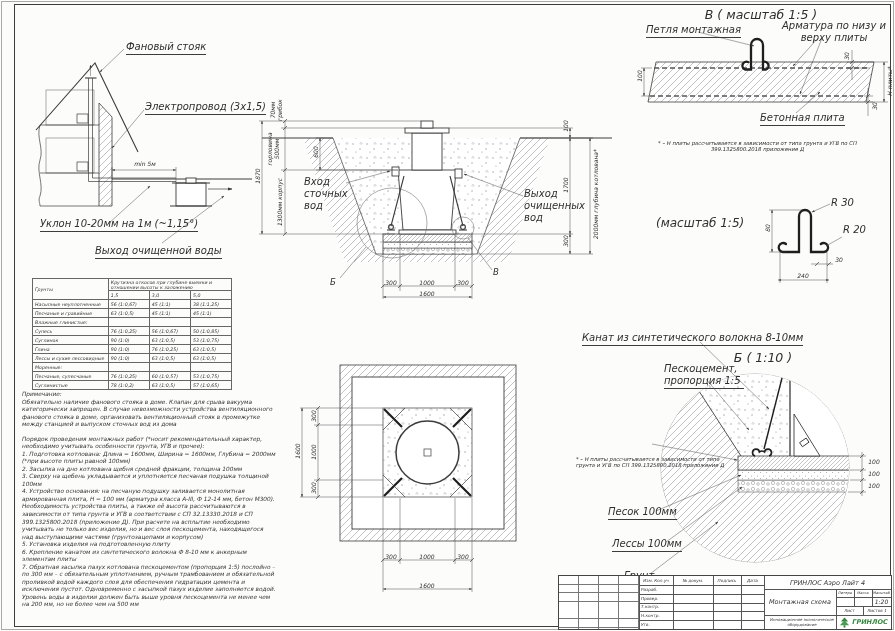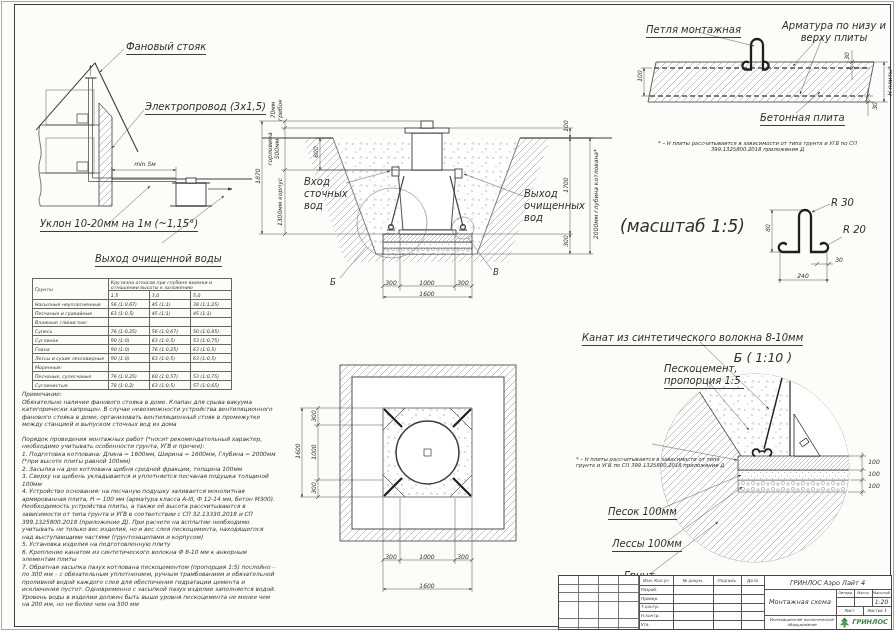--- a/index.html
+++ b/index.html
@@ -245,21 +245,21 @@
       <line x1="656" y1="511" x2="741" y2="475" class="sx" marker-end="url(#da)"></line>
       <line x1="666" y1="542" x2="742" y2="487" class="sx" marker-end="url(#da)"></line>
       <line x1="650" y1="574" x2="718" y2="522" class="sx" marker-end="url(#da)"></line>
     </g>
   </svg>
 
   <div class="lbl nowrap shelf" style="left:126px;top:41px">Фановый стояк</div>
   <div class="lbl nowrap shelf" style="left:145px;top:101px">Электропровод (3х1,5)</div>
   <div class="lbl dim" style="left:120px;top:160px;width:50px">min 5м</div>
   <div class="lbl nowrap shelf" style="left:40px;top:218px">Уклон 10-20мм на 1м (~1,15°)</div>
-  <div class="lbl nowrap shelf" style="left:95px;top:253px">Выход очищенной воды</div>
+  <div class="lbl nowrap shelf" style="left:95px;top:245px">Выход очищенной воды</div>
 
   <div class="lbl rot dim" style="left:269px;top:127px;width:34px">70мм грибок</div>
   <div class="lbl rot dim" style="left:266px;top:168px;width:38px">горловина 500мм</div>
   <div class="lbl rot dim" style="left:254px;top:196px;width:40px">1870</div>
   <div class="lbl rot dim" style="left:276px;top:233px;width:62px">1300мм корпус</div>
   <div class="lbl rot dim" style="left:312px;top:166px;width:28px">600</div>
   <div class="lbl rot dim" style="left:562px;top:136px;width:20px">100</div>
   <div class="lbl rot dim" style="left:562px;top:202px;width:34px">1700</div>
   <div class="lbl rot dim" style="left:562px;top:252px;width:22px">300</div>
   <div class="lbl rot dim" style="left:592px;top:253px;width:118px">2000мм глубина котлована*</div>
@@ -274,30 +274,31 @@
 
   <div class="lbl dim" style="left:380px;top:553px;width:22px">300</div>
   <div class="lbl dim" style="left:417px;top:553px;width:20px">1000</div>
   <div class="lbl dim" style="left:452px;top:553px;width:22px">300</div>
   <div class="lbl dim" style="left:415px;top:582px;width:24px">1600</div>
   <div class="lbl rot dim" style="left:310px;top:424px;width:16px">300</div>
   <div class="lbl rot dim" style="left:310px;top:464px;width:24px">1000</div>
   <div class="lbl rot dim" style="left:310px;top:496px;width:16px">300</div>
   <div class="lbl rot dim" style="left:294px;top:464px;width:26px">1600</div>
 
+  <div class="lbl ttl ctr" style="left:656px;top:7px;width:210px">В ( масштаб 1:5 )</div>
   <div class="lbl nowrap shelf" style="left:646px;top:24px">Петля монтажная</div>
   <div class="lbl ctr" style="left:776px;top:20px;width:116px">Арматура по низу и верху плиты</div>
   <div class="lbl nowrap shelf" style="left:760px;top:112px">Бетонная плита</div>
   <div class="lbl rot dim" style="left:636px;top:89px;width:26px">100</div>
   <div class="lbl rot dim" style="left:843px;top:62px;width:12px">30</div>
   <div class="lbl rot dim" style="left:871px;top:112px;width:12px">30</div>
   <div class="lbl rot dim" style="left:886px;top:100px;width:38px">Н плиты*</div>
   <div class="lbl small ctr" style="left:650px;top:140px;width:215px">* – Н плиты рассчитывается в зависимости от типа грунта и УГВ по СП 399.1325800.2018 приложение Д</div>
 
-  <div class="lbl ttl" style="left:620px;top:216px;font-size:17px">(масштаб 1:5)</div>
+  <div class="lbl ttl" style="left:656px;top:216px;font-size:12px">(масштаб 1:5)</div>
   <div class="lbl nowrap" style="left:831px;top:197px">R 30</div>
   <div class="lbl nowrap" style="left:843px;top:224px">R 20</div>
   <div class="lbl rot dim" style="left:764px;top:240px;width:24px">80</div>
   <div class="lbl dim" style="left:831px;top:256px;width:16px">30</div>
   <div class="lbl dim" style="left:791px;top:272px;width:24px">240</div>
 
   <div class="lbl ttl ctr" style="left:708px;top:350px;width:110px">Б ( 1:10 )</div>
   <div class="lbl nowrap shelf" style="left:582px;top:332px">Канат из синтетического волокна 8-10мм</div>
   <div class="lbl shelf" style="left:664px;top:363px;width:80px">Пескоцемент, пропорция 1:5</div>
   <div class="lbl small" style="left:576px;top:456px;width:162px">* – Н плиты рассчитывается в зависимости от типа грунта и УГВ по СП 399.1325800.2018 приложение Д</div>

